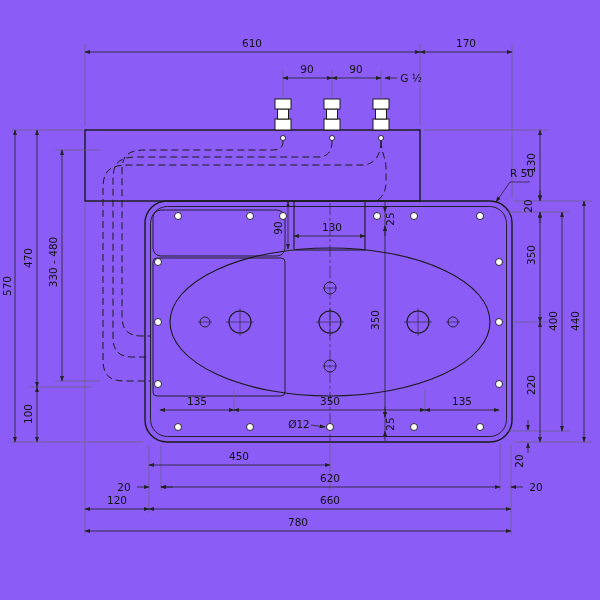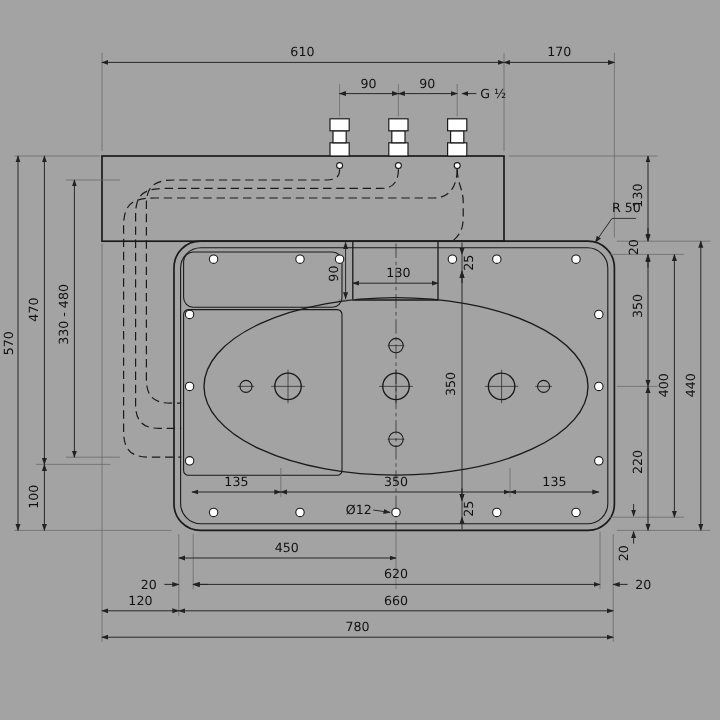--- a/index.html
+++ b/index.html
@@ -1,16 +1,16 @@
 <!DOCTYPE html>
 <html><head>
 <meta charset="utf-8">
 <style>
   html,body{margin:0;padding:0;background:#fff}
-  .stage{width:600px;height:600px;background:#a3a3a3;position:relative;font-family:"DejaVu Sans",sans-serif}
+  .stage{width:600px;height:600px;background:#8b5cf6;position:relative;font-family:"DejaVu Sans",sans-serif}
   svg{display:block}
   .ol{fill:none;stroke:#1a1a1a;stroke-width:1.4}
   .o2{fill:none;stroke:#1a1a1a;stroke-width:0.9}
   .o3{fill:none;stroke:#1a1a1a;stroke-width:1.1}
   .fit{fill:#fff;stroke:#1a1a1a;stroke-width:1}
   .hole{fill:#fff;stroke:#1a1a1a;stroke-width:0.9}
   .cl{stroke:#1a1a1a;stroke-width:0.55}
   .dash{fill:none;stroke:#1a1a1a;stroke-width:1;stroke-dasharray:7 4}
   .ext{stroke:#666;stroke-width:0.6}
   .dim{stroke:#222;stroke-width:0.8;fill:none}

